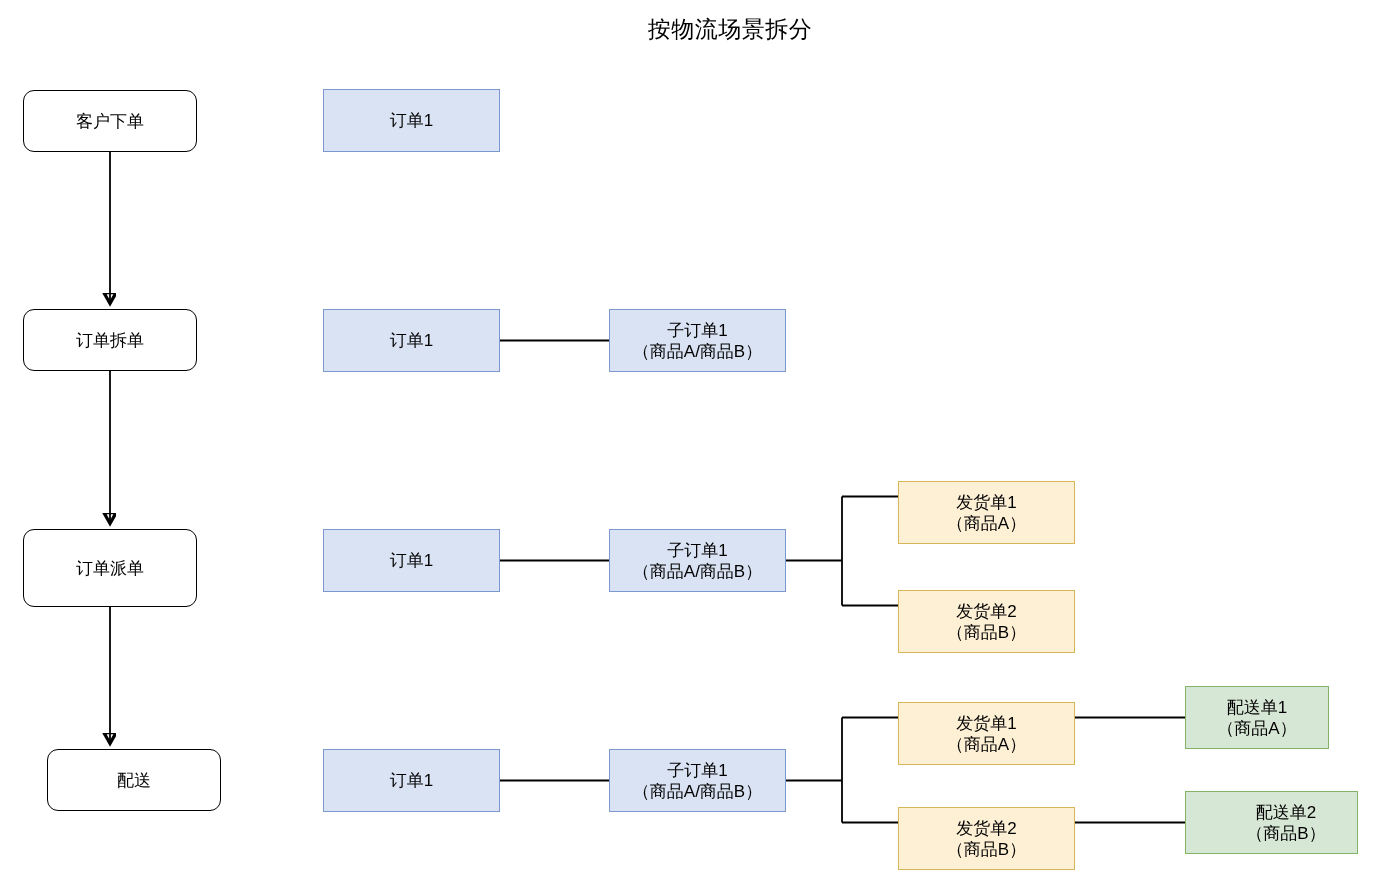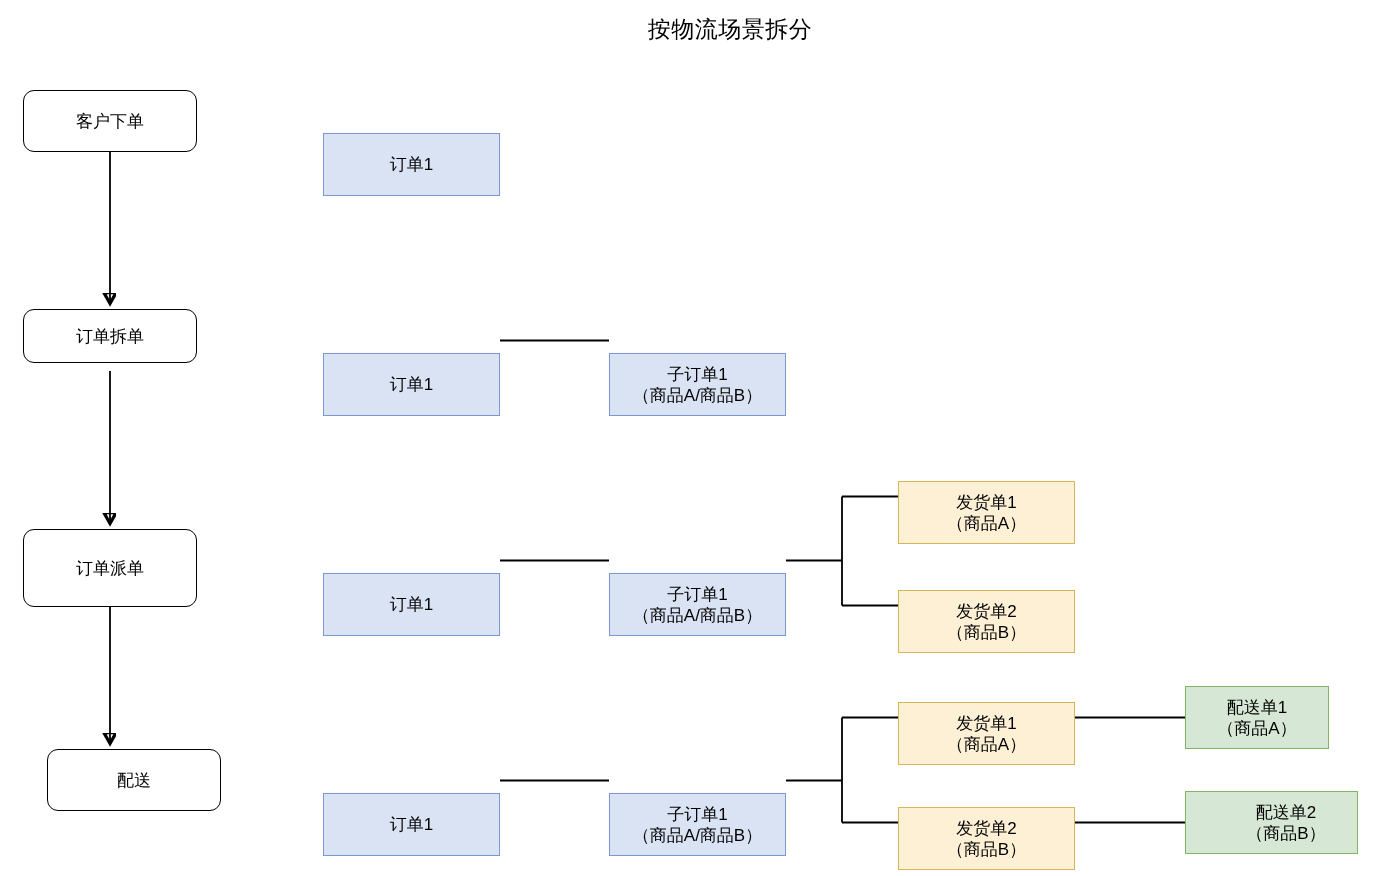--- a/index.html
+++ b/index.html
@@ -47,21 +47,20 @@
   }
   .stage {
     border: 1.6px solid #000000;
     border-radius: 11px;
     background: #ffffff;
     font-size: 17px;
   }
   .order {
     background: #dae3f3;
     border: 1.6px solid #7b98cf;
-    margin-top: 44px;
   }
   .ship {
     background: #fdf0d5;
     border: 1.6px solid #d6b656;
     margin-top: 16px;
   }
   .deliver {
     background: #d7e7d5;
     border: 1.6px solid #82b366;
   }
@@ -109,21 +108,21 @@
 
     <path d="M786,780.5 L842,780.5 M842,717.5 L842,822.5 M842,717.5 L898,717.5 M842,822.5 L898,822.5"></path>
 
     <line x1="1075" y1="717.5" x2="1185" y2="717.5"></line>
     <line x1="1075" y1="822.5" x2="1185" y2="822.5"></line>
   </svg>
 
   <div class="node stage" style="left:23px;top:90px;width:174px;height:62px;">
     <span>客户下单</span>
   </div>
-  <div class="node stage" style="left:23px;top:309px;width:174px;height:54px;">
+  <div class="node stage" style="left:23px;top:309px;width:174px;height:62px;">
     <span>订单拆单</span>
   </div>
   <div class="node stage" style="left:23px;top:529px;width:174px;height:78px;">
     <span>订单派单</span>
   </div>
   <div class="node stage" style="left:23px;top:749px;width:174px;height:62px;margin-left:24px;">
     <span>配送</span>
   </div>
 
   <div class="node order" style="left:323px;top:89px;width:177px;height:63px;">

